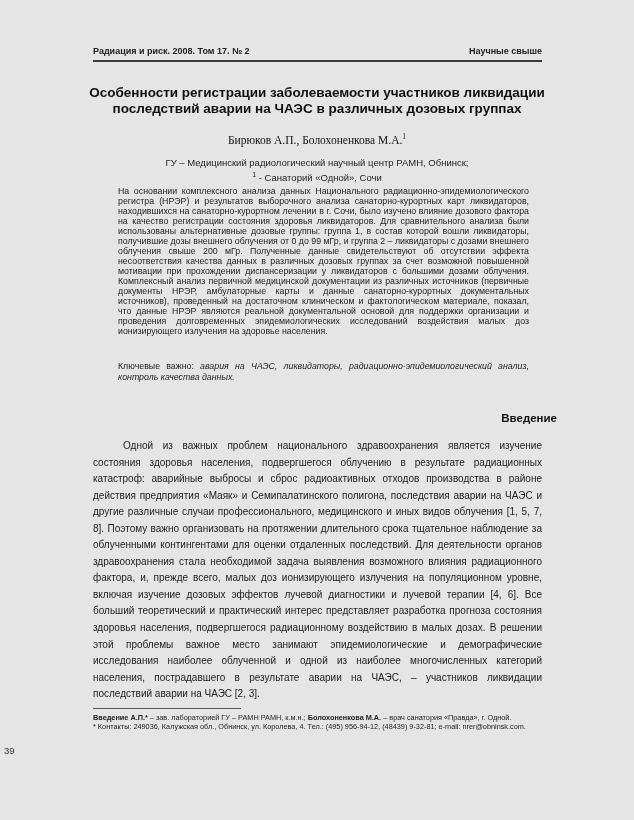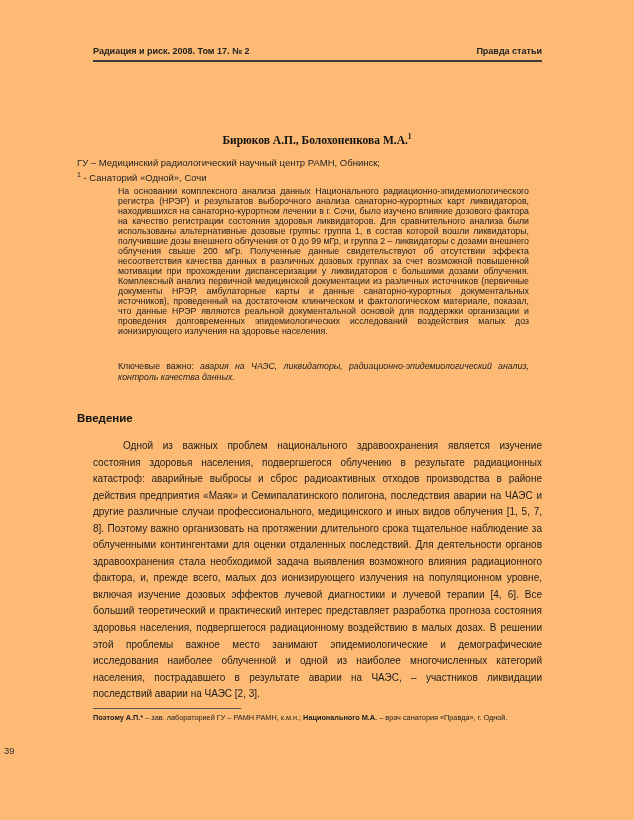--- a/index.html
+++ b/index.html
@@ -5,63 +5,63 @@
   html, body { margin: 0; padding: 0; }
   body {
     width: 634px; height: 820px;
     background: #ffffff;
     font-family: "Liberation Sans", sans-serif;
     color: #1c1c1c;
   }
   .page {
     position: relative;
     width: 634px; height: 820px;
-    background: #fdba74;
+    background: #e5e5e5;
     overflow: hidden;
   }
   .running-header {
     position: absolute; left: 93px; top: 46px; width: 449px;
     display: flex; justify-content: space-between;
     font-size: 9px; font-weight: bold; color: #222;
   }
   .header-rule {
     position: absolute; left: 93px; top: 60px; width: 449px;
     height: 0; border-top: 2.5px solid #3a3a3a;
   }
   .article-title {
     position: absolute; left: 77px; top: 85px; width: 480px;
     text-align: center; font-size: 13.5px; font-weight: bold;
     line-height: 15.5px; color: #111;
   }
   .authors-line {
     position: absolute; left: 77px; top: 132px; width: 480px;
     text-align: center;
     font-family: "Liberation Serif", serif;
-    font-size: 11.5px; font-weight: bold; color: #111;
+    font-size: 11.5px; font-weight: normal; color: #111;
   }
   .authors-line sup { font-size: 7.5px; }
   .affiliation {
     position: absolute; left: 77px; top: 157px; width: 480px;
-    font-size: 9.5px; line-height: 11.5px; color: #222;
+    text-align: center; font-size: 9.5px; line-height: 11.5px; color: #222;
   }
   .affiliation sup { font-size: 7px; }
   .abstract {
     position: absolute; left: 118px; top: 186px; width: 411px;
     font-size: 8.8px; line-height: 10px;
     text-align: justify; color: #222;
   }
   .keywords {
     position: absolute; left: 118px; top: 361px; width: 411px;
     font-size: 8.8px; line-height: 11px;
     text-align: justify; color: #222;
   }
   .keywords em { }
   .section-heading {
     position: absolute; left: 77px; top: 412px; width: 480px;
-    text-align: left; font-size: 11.5px; font-weight: bold; color: #111;
+    text-align: right; font-size: 11.5px; font-weight: bold; color: #111;
   }
   .body-text {
     position: absolute; left: 93px; top: 438px; width: 449px;
     font-size: 10px; line-height: 16.55px;
     text-align: justify; text-indent: 30px; color: #1c1c1c;
   }
   .footnote {
     position: absolute; left: 93px; top: 708px; width: 449px;
     font-size: 7.3px; line-height: 9.4px; color: #222;
   }
@@ -76,40 +76,42 @@
     font-size: 9.5px; color: #333;
   }
 </style>
 </head>
 <body>
 
 <div class="page">
 
   <div class="running-header">
     <span>Радиация и риск. 2008. Том 17. № 2</span>
-    <span>Правда статьи</span>
+    <span>Научные свыше</span>
   </div>
   <div class="header-rule"></div>
 
+  <div class="article-title">Особенности регистрации заболеваемости участников ликвидации последствий аварии на ЧАЭС в различных дозовых группах</div>
 
   <div class="authors-line"><span>Бирюков А.П., Болохоненкова М.А.</span><sup>1</sup></div>
 
   <div class="affiliation">
     <div>ГУ – Медицинский радиологический научный центр РАМН, Обнинск;</div>
     <div><sup>1</sup><span> - Санаторий «Одной», Сочи</span></div>
   </div>
 
   <div class="abstract">На основании комплексного анализа данных Национального радиационно-эпидемиологического регистра (НРЭР) и результатов выборочного анализа санаторно-курортных карт ликвидаторов, находившихся на санаторно-курортном лечении в г. Сочи, было изучено влияние дозового фактора на качество регистрации состояния здоровья ликвидаторов. Для сравнительного анализа были использованы альтернативные дозовые группы: группа 1, в состав которой вошли ликвидаторы, получившие дозы внешнего облучения от 0 до 99 мГр, и группа 2 – ликвидаторы с дозами внешнего облучения свыше 200 мГр. Полученные данные свидетельствуют об отсутствии эффекта несоответствия качества данных в различных дозовых группах за счет возможной повышенной мотивации при прохождении диспансеризации у ликвидаторов с большими дозами облучения. Комплексный анализ первичной медицинской документации из различных источников (первичные документы НРЭР, амбулаторные карты и данные санаторно-курортных документальных источников), проведенный на достаточном клиническом и фактологическом материале, показал, что данные НРЭР являются реальной документальной основой для поддержки организации и проведения долговременных эпидемиологических исследований воздействия малых доз ионизирующего излучения на здоровье населения.</div>
 
   <div class="keywords"><span>Ключевые важно: </span><em>авария на ЧАЭС, ликвидаторы, радиационно-эпидемиологический анализ, контроль качества данных.</em></div>
 
   <div class="section-heading">Введение</div>
 
   <div class="body-text">Одной из важных проблем национального здравоохранения является изучение состояния здоровья населения, подвергшегося облучению в результате радиационных катастроф: аварийные выбросы и сброс радиоактивных отходов производства в районе действия предприятия «Маяк» и Семипалатинского полигона, последствия аварии на ЧАЭС и другие различные случаи профессионального, медицинского и иных видов облучения [1, 5, 7, 8]. Поэтому важно организовать на протяжении длительного срока тщательное наблюдение за облученными контингентами для оценки отдаленных последствий. Для деятельности органов здравоохранения стала необходимой задача выявления возможного влияния радиационного фактора, и, прежде всего, малых доз ионизирующего излучения на популяционном уровне, включая изучение дозовых эффектов лучевой диагностики и лучевой терапии [4, 6]. Все больший теоретический и практический интерес представляет разработка прогноза состояния здоровья населения, подвергшегося радиационному воздействию в малых дозах. В решении этой проблемы важное место занимают эпидемиологические и демографические исследования наиболее облученной и одной из наиболее многочисленных категорий населения, пострадавшего в результате аварии на ЧАЭС, – участников ликвидации последствий аварии на ЧАЭС [2, 3].</div>
 
   <div class="footnote">
     <div class="footnote-rule"></div>
-    <div><b>Поэтому А.П.*</b><span> – зав. лабораторией ГУ – РАМН РАМН, к.м.н.; </span><b>Национального М.А.</b><span> – врач санатория «Правда», г. Одной.</span></div>
+    <div><b>Введение А.П.*</b><span> – зав. лабораторией ГУ – РАМН РАМН, к.м.н.; </span><b>Болохоненкова М.А.</b><span> – врач санатория «Правда», г. Одной.</span></div>
+    <div>* Контакты: 249036, Калужская обл., Обнинск, ул. Королева, 4. Тел.: (495) 956-94-12, (48439) 9-32-81; e-mail: nrer@obninsk.com.</div>
   </div>
 
   <div class="page-number">39</div>
 
 </div>
 
 </body></html>

